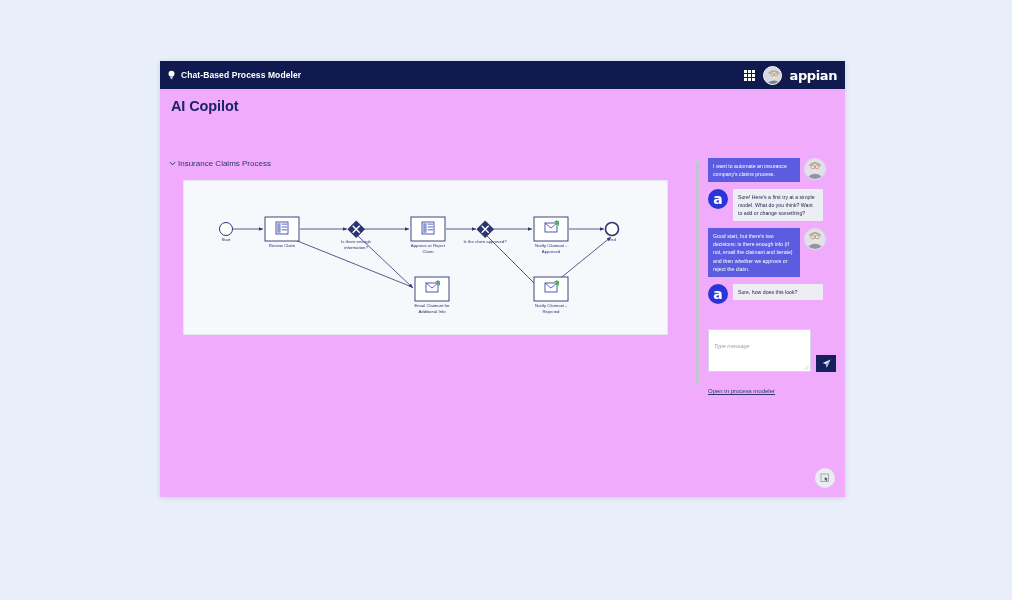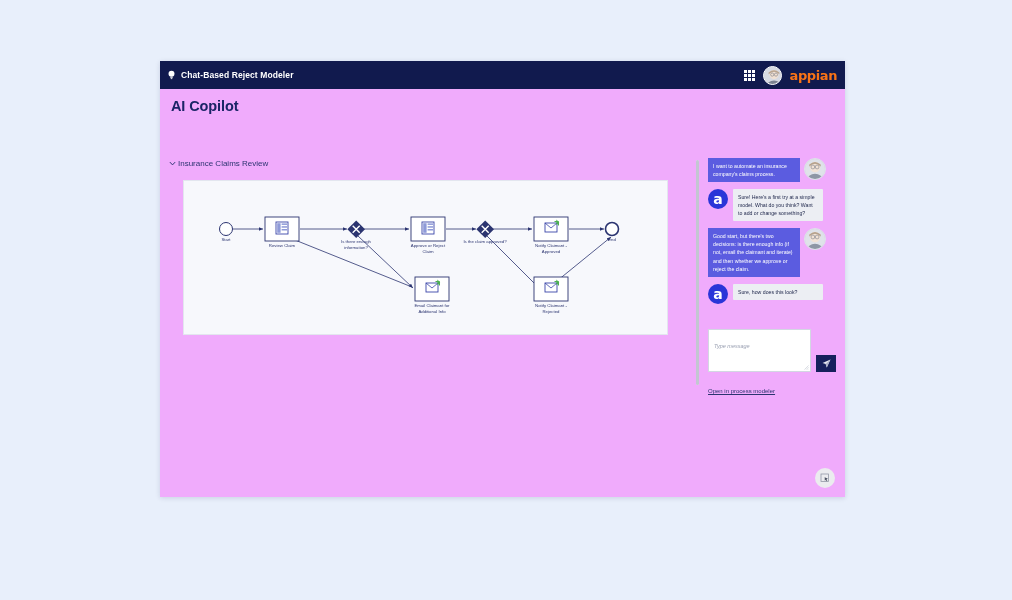--- a/index.html
+++ b/index.html
@@ -73,21 +73,21 @@
   .avatar-top {
     width: 17px;
     height: 17px;
     border-radius: 50%;
     border: 1.2px solid #ffffff;
     background: #c9ccd6;
     overflow: hidden;
     position: relative;
   }
   .brand-word {
-    color: #f97316;
+    color: #ffffff;
     font-size: 13px;
     font-weight: bold;
     letter-spacing: -0.4px;
     font-family: "DejaVu Sans", sans-serif;
   }
 
   
   .page-body {
     position: relative;
     height: 408px;
@@ -305,21 +305,21 @@
 
 <div class="app-window">
 
   <div class="topbar">
     <div class="topbar-left">
       <svg class="bulb-icon" viewBox="0 0 10 12">
         <circle cx="5" cy="4" r="3.3" fill="#ffffff"></circle>
         <rect x="3.6" y="7.4" width="2.8" height="1.1" fill="#ffffff"></rect>
         <rect x="4.1" y="9" width="1.8" height="1" fill="#ffffff"></rect>
       </svg>
-      <span class="topbar-title">Chat-Based Reject Modeler</span>
+      <span class="topbar-title">Chat-Based Process Modeler</span>
     </div>
     <div class="topbar-right">
       <span class="grid-icon">
         <i></i>
           <i></i>
           <i></i>
           <i></i>
           <i></i>
           <i></i>
           <i></i>
@@ -341,21 +341,21 @@
   </div>
 
   <div class="page-body">
 
     <div class="page-title">AI Copilot</div>
 
     <div class="section-header">
       <svg class="chevron" viewBox="0 0 8 8">
         <path d="M1 2.4 L4 5.6 L7 2.4" fill="none" stroke="#2b3470" stroke-width="1.1"></path>
       </svg>
-      <span class="section-label">Insurance Claims Review</span>
+      <span class="section-label">Insurance Claims Process</span>
     </div>
 
     <div class="canvas">
       <svg width="483" height="153" viewBox="0 0 483 153">
         <defs>
           <marker id="arw" markerWidth="6" markerHeight="6" refX="5.4" refY="2.2" orient="auto">
             <path d="M0,0 L5.4,2.2 L0,4.4 z" fill="#2b3470"></path>
           </marker>
         </defs>
 

